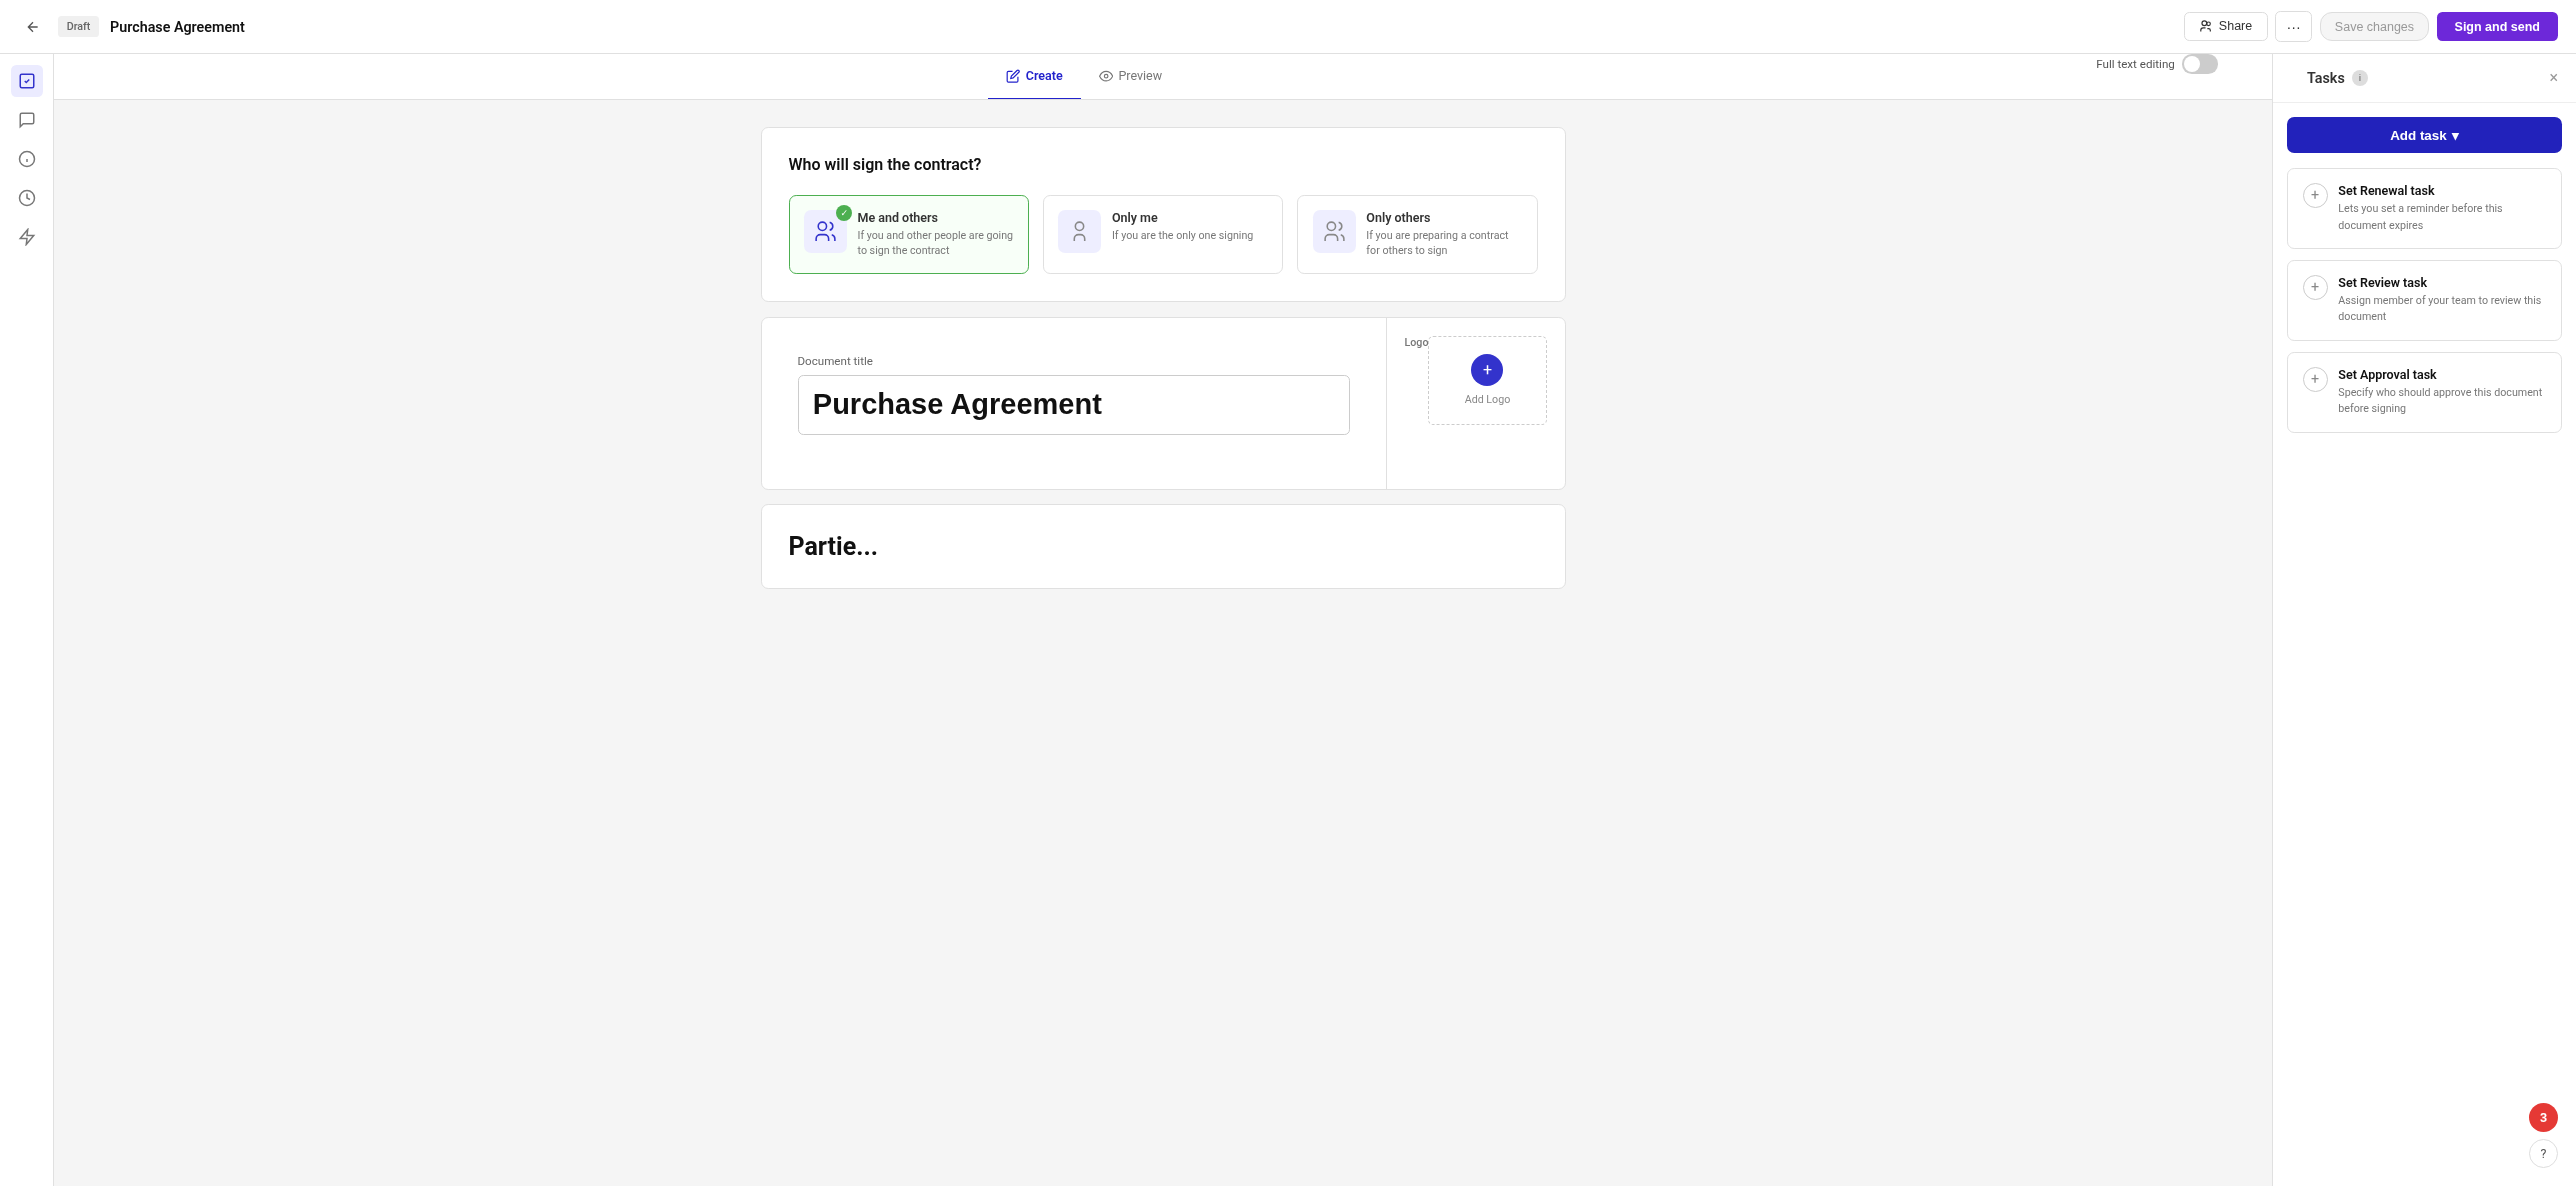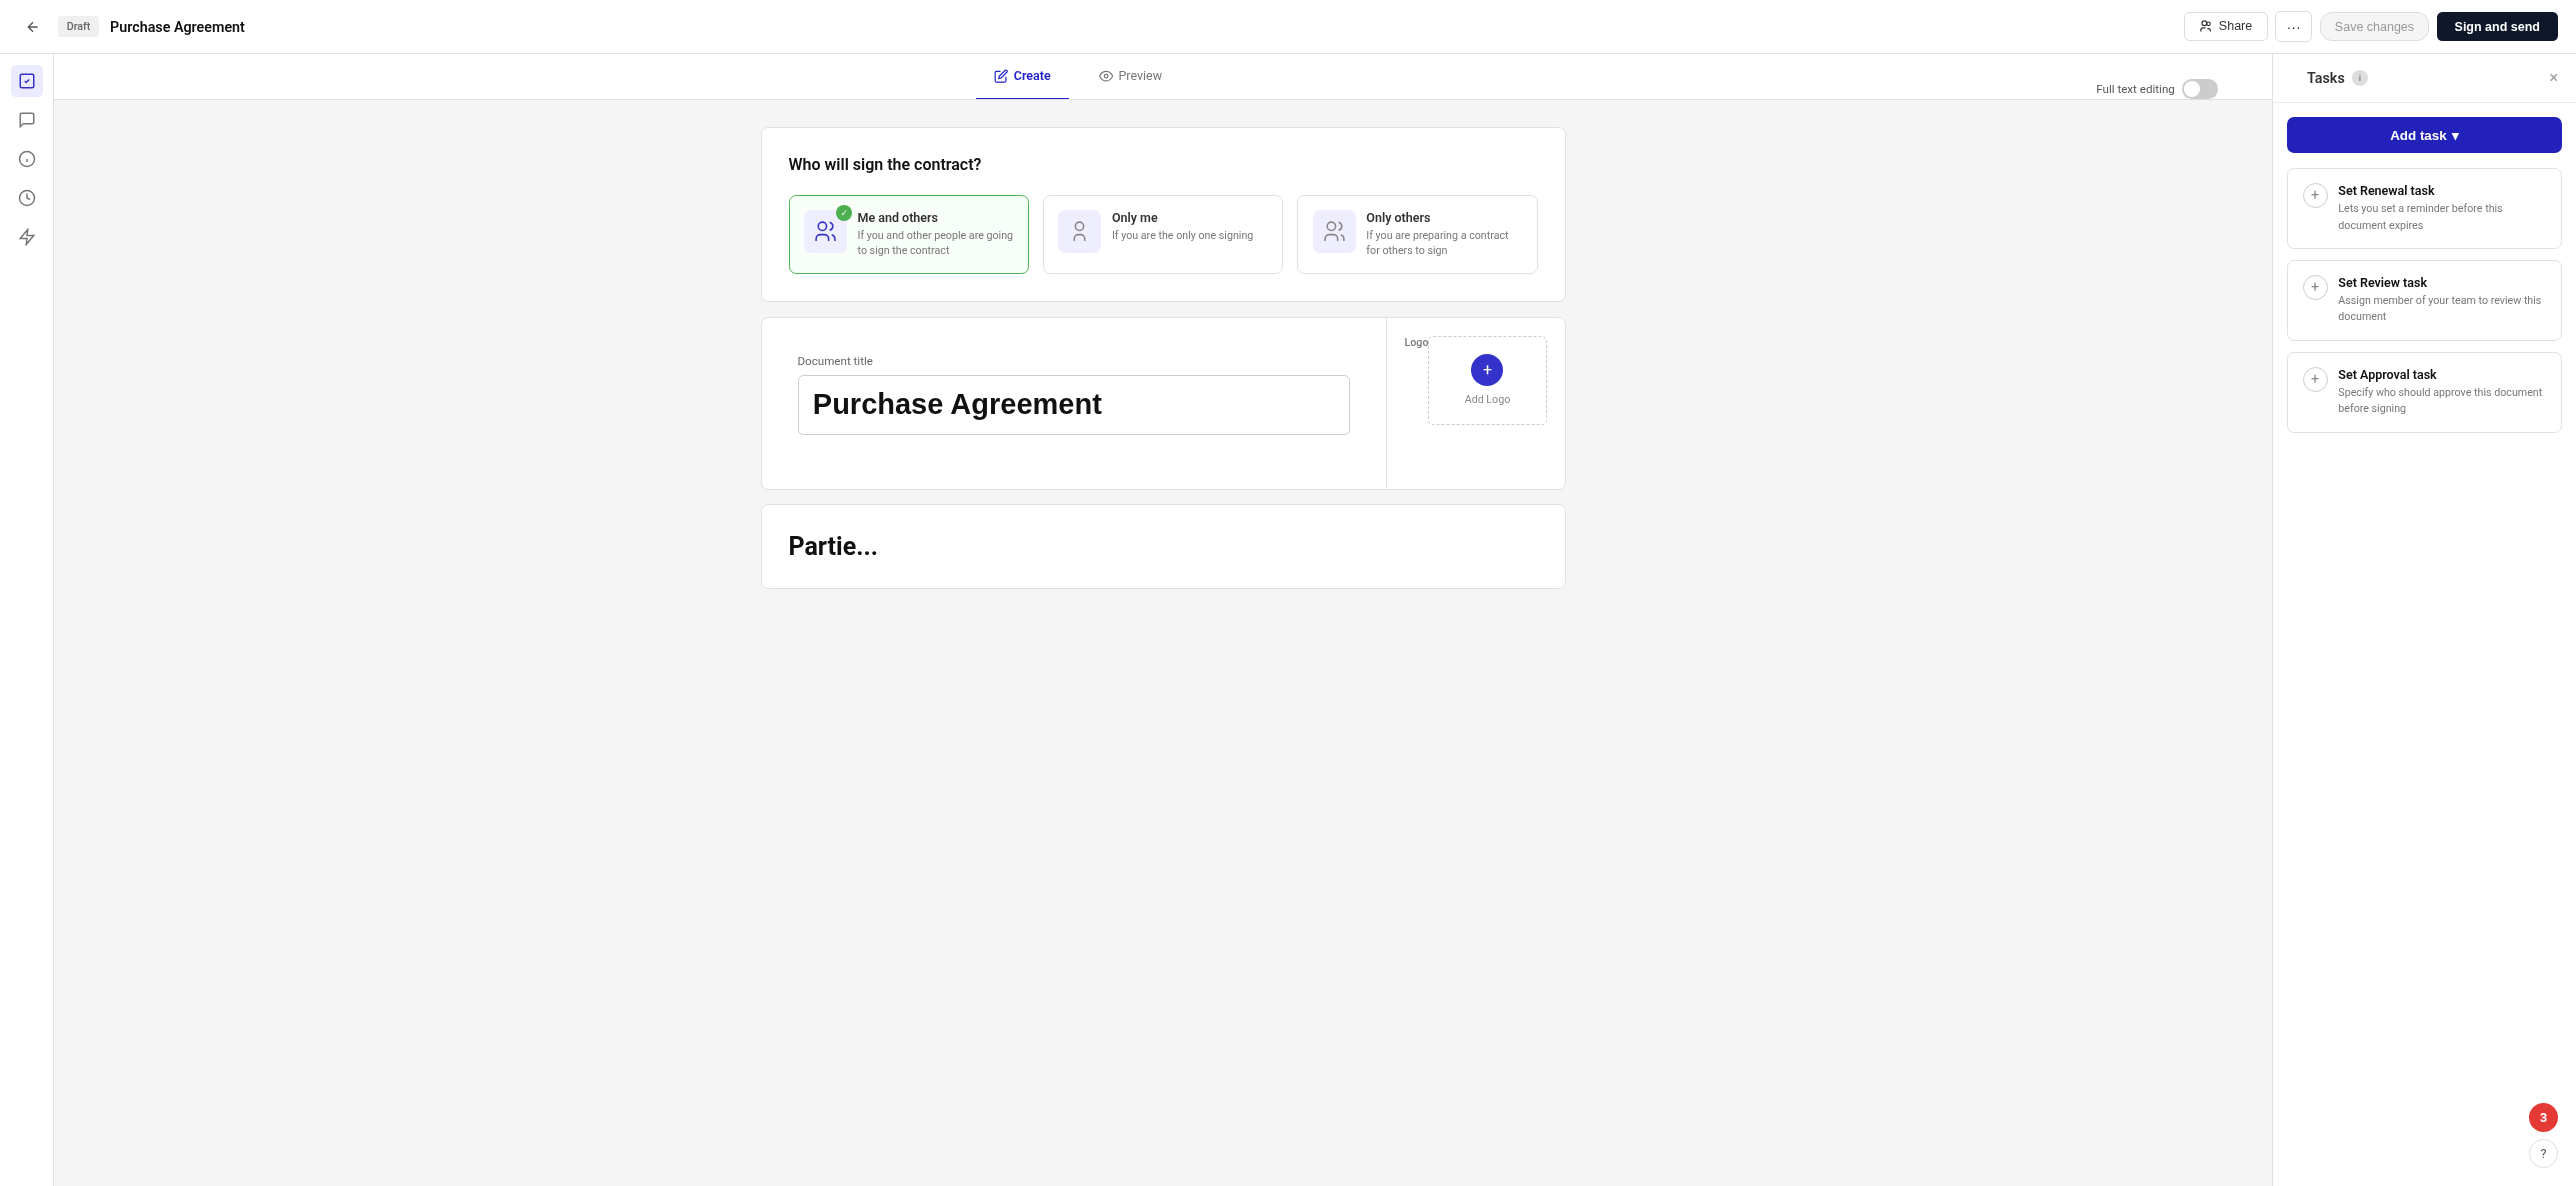--- a/index.html
+++ b/index.html
@@ -29,21 +29,21 @@
     }
     .more-btn {
       border: 0.9px solid #ddd; background: #fff; padding: 6.3px 10.7px;
       border-radius: 5.4px; cursor: pointer; font-size: 14.3px; color: #333;
     }
     .save-btn {
       border: 0.9px solid #ddd; background: #f5f5f5; padding: 6.3px 14.3px;
       border-radius: 12px; cursor: pointer; font-size: 12.5px; color: #999;
     }
     .sign-btn {
-      background: #0f172a; color: #fff; border: none; padding: 7.2px 18px;
+      background: #6d28d9; color: #fff; border: none; padding: 7.2px 18px;
       border-radius: 5.4px; cursor: pointer; font-size: 12.5px; font-weight: 600;
     }
 
     
     .main-layout {
       display: flex; height: calc(100vh - 54px);
     }
 
     
     .left-sidebar {
@@ -56,22 +56,22 @@
     }
     .sidebar-icon.active { background: #ebebff; color: #3333cc; }
 
     
     .content-area {
       flex: 1; overflow-y: auto; background: #f5f5f5;
     }
 
     
     .tabs-bar {
-      display: flex; align-items: flex-end; background: #fff;
-      border-bottom: 0.9px solid #e0e0e0; padding: 0 36px; gap: 12px; justify-content: center;
+      display: flex; align-items: flex-start; background: #fff;
+      border-bottom: 0.9px solid #e0e0e0; padding: 0 36px; gap: 0; justify-content: center;
     }
     .tab {
       display: flex; align-items: center; gap: 5.4px; padding: 14.3px 18px;
       cursor: pointer; font-size: 12.5px; color: #777; border-bottom: 1.8px solid transparent;
       text-decoration: none;
     }
     .tab.active { color: #2222cc; border-bottom-color: #2222cc; font-weight: 600; }
     .tabs-spacer { flex: 1; }
     .full-text-editing {
       display: flex; align-items: center; gap: 7.2px; font-size: 11.6px; color: #555; padding: 0 18px;

